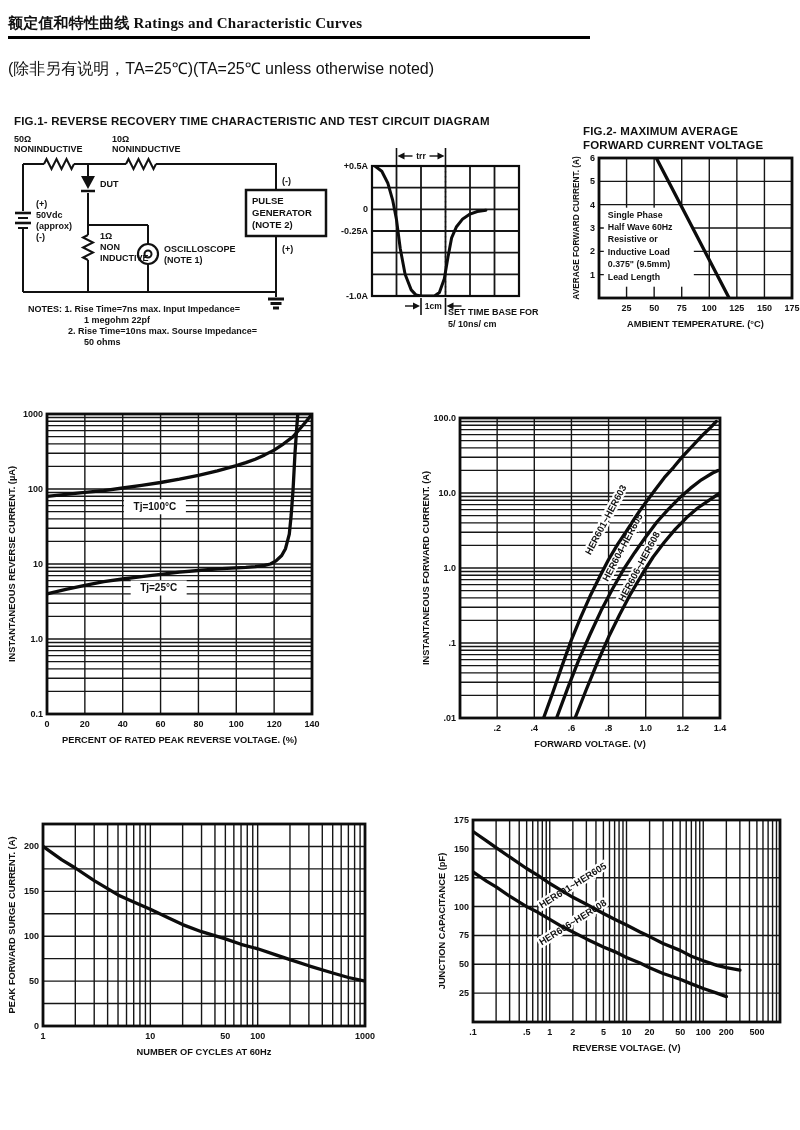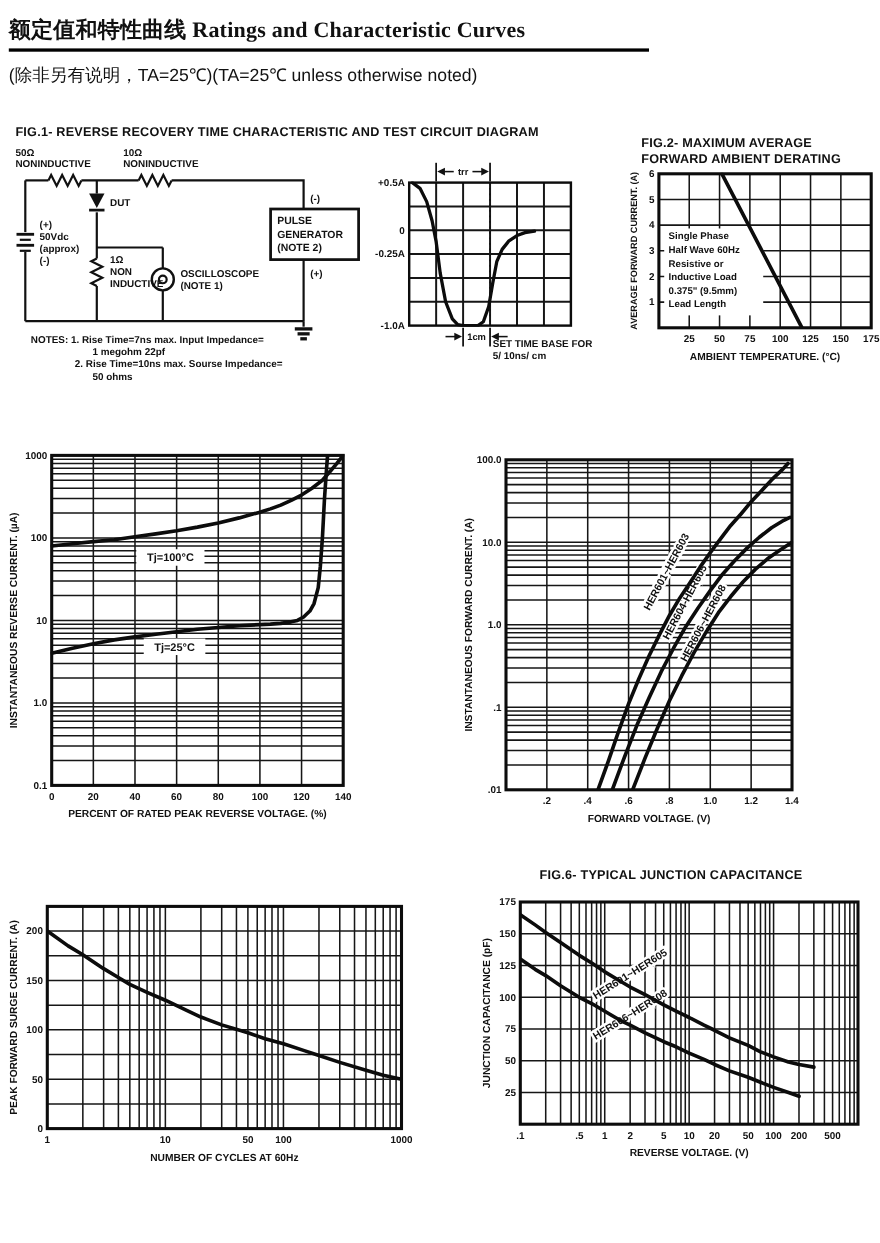--- a/index.html
+++ b/index.html
@@ -1,20 +1,20 @@
 <!DOCTYPE html>
 <html><head>
 <meta charset="utf-8">
 <style>
   html,body{margin:0;padding:0;background:#e8e8e8;}
   .page{position:relative;width:800px;height:1130px;background:#ffffff;margin:0 auto;
         font-family:"Liberation Sans", sans-serif;color:#111;overflow:hidden;}
   svg{overflow:visible;display:block;}
   .hdr{position:absolute;left:8px;top:14px;width:582px;border-bottom:3.5px solid #000;padding-bottom:3px;}
-  .hdr h1{margin:0;font-size:20px;font-weight:bold;letter-spacing:.2px;font-family:"Liberation Serif","Liberation Sans",sans-serif;}
+  .hdr h1{margin:0;font-size:15px;font-weight:bold;letter-spacing:.2px;font-family:"Liberation Serif","Liberation Sans",sans-serif;}
   .sub{position:absolute;left:8px;top:57px;font-size:16px;}
   .fig-title{position:absolute;font-size:11.5px;font-weight:600;letter-spacing:.2px;}
   .abs{position:absolute;}
   .tc{text-align:center;}
 </style>
 </head>
 <body>
 
 <div class="page">
 
@@ -130,21 +130,21 @@
         <line x1="119.5" y1="168" x2="129.5" y2="168" stroke="#111" stroke-width="1.4"></line>
         <polygon points="114.5,168 121.5,164.5 121.5,171.5" fill="#111"></polygon>
         <text x="101.25" y="171" text-anchor="middle" font-size="8.5" font-weight="700" fill="#111">1cm</text>
         <text x="116" y="177" font-size="9" font-weight="700" fill="#111">SET TIME BASE FOR</text>
         <text x="116" y="188.5" font-size="9" font-weight="700" fill="#111">5/ 10ns/ cm</text>
       </svg>
     </div>
 
   <div class="fig-title abs" style="left:583px;top:124px;width:215px;line-height:14px;">
     <span>FIG.2- MAXIMUM AVERAGE</span><br>
-    <span>FORWARD AMBIENT DERATING</span>
+    <span>FORWARD CURRENT VOLTAGE</span>
   </div>
   <div class="abs" style="left:572px;top:148px;">
       <svg width="225" height="196" viewBox="0 0 225 196">
         <g stroke="#161616" stroke-width="1.4">
           <line x1="54.57142857142857" y1="10" x2="54.57142857142857" y2="150"></line>
           <line x1="82.14285714285714" y1="10" x2="82.14285714285714" y2="150"></line>
           <line x1="109.71428571428571" y1="10" x2="109.71428571428571" y2="150"></line>
           <line x1="137.28571428571428" y1="10" x2="137.28571428571428" y2="150"></line>
           <line x1="164.85714285714286" y1="10" x2="164.85714285714286" y2="150"></line>
           <line x1="192.42857142857142" y1="10" x2="192.42857142857142" y2="150"></line>
@@ -392,21 +392,20 @@
         <text x="34" y="213" text-anchor="end" font-size="9" font-weight="700" fill="#111">0</text>
         <text x="34" y="168.11111111111111" text-anchor="end" font-size="9" font-weight="700" fill="#111">50</text>
         <text x="34" y="123.22222222222223" text-anchor="end" font-size="9" font-weight="700" fill="#111">100</text>
         <text x="34" y="78.33333333333334" text-anchor="end" font-size="9" font-weight="700" fill="#111">150</text>
         <text x="34" y="33.44444444444446" text-anchor="end" font-size="9" font-weight="700" fill="#111">200</text>
         <text x="199" y="239" text-anchor="middle" font-size="9.3" font-weight="700" fill="#111">NUMBER OF CYCLES AT 60Hz</text>
         <text x="10" y="109" text-anchor="middle" font-size="9.3" font-weight="700" fill="#111" transform="rotate(-90 10 109)">PEAK FORWARD SURGE CURRENT. (A)</text>
       </svg>
     </div>
 
-  <div class="fig-title abs tc" style="left:445px;top:790px;width:330px;">FIG.6- TYPICAL JUNCTION CAPACITANCE</div>
   <div class="abs" style="left:435px;top:810px;">
       <svg width="362" height="255" viewBox="0 0 362 255">
         <g stroke="#161616" stroke-width="1.4">
           <line x1="61.10405216721056" y1="10" x2="61.10405216721056" y2="212"></line>
           <line x1="74.6190562997341" y1="10" x2="74.6190562997341" y2="212"></line>
           <line x1="84.20810433442111" y1="10" x2="84.20810433442111" y2="212"></line>
           <line x1="91.64594783278943" y1="10" x2="91.64594783278943" y2="212"></line>
           <line x1="97.72310846694467" y1="10" x2="97.72310846694467" y2="212"></line>
           <line x1="102.86127457109421" y1="10" x2="102.86127457109421" y2="212"></line>
           <line x1="107.31215650163168" y1="10" x2="107.31215650163168" y2="212"></line>

